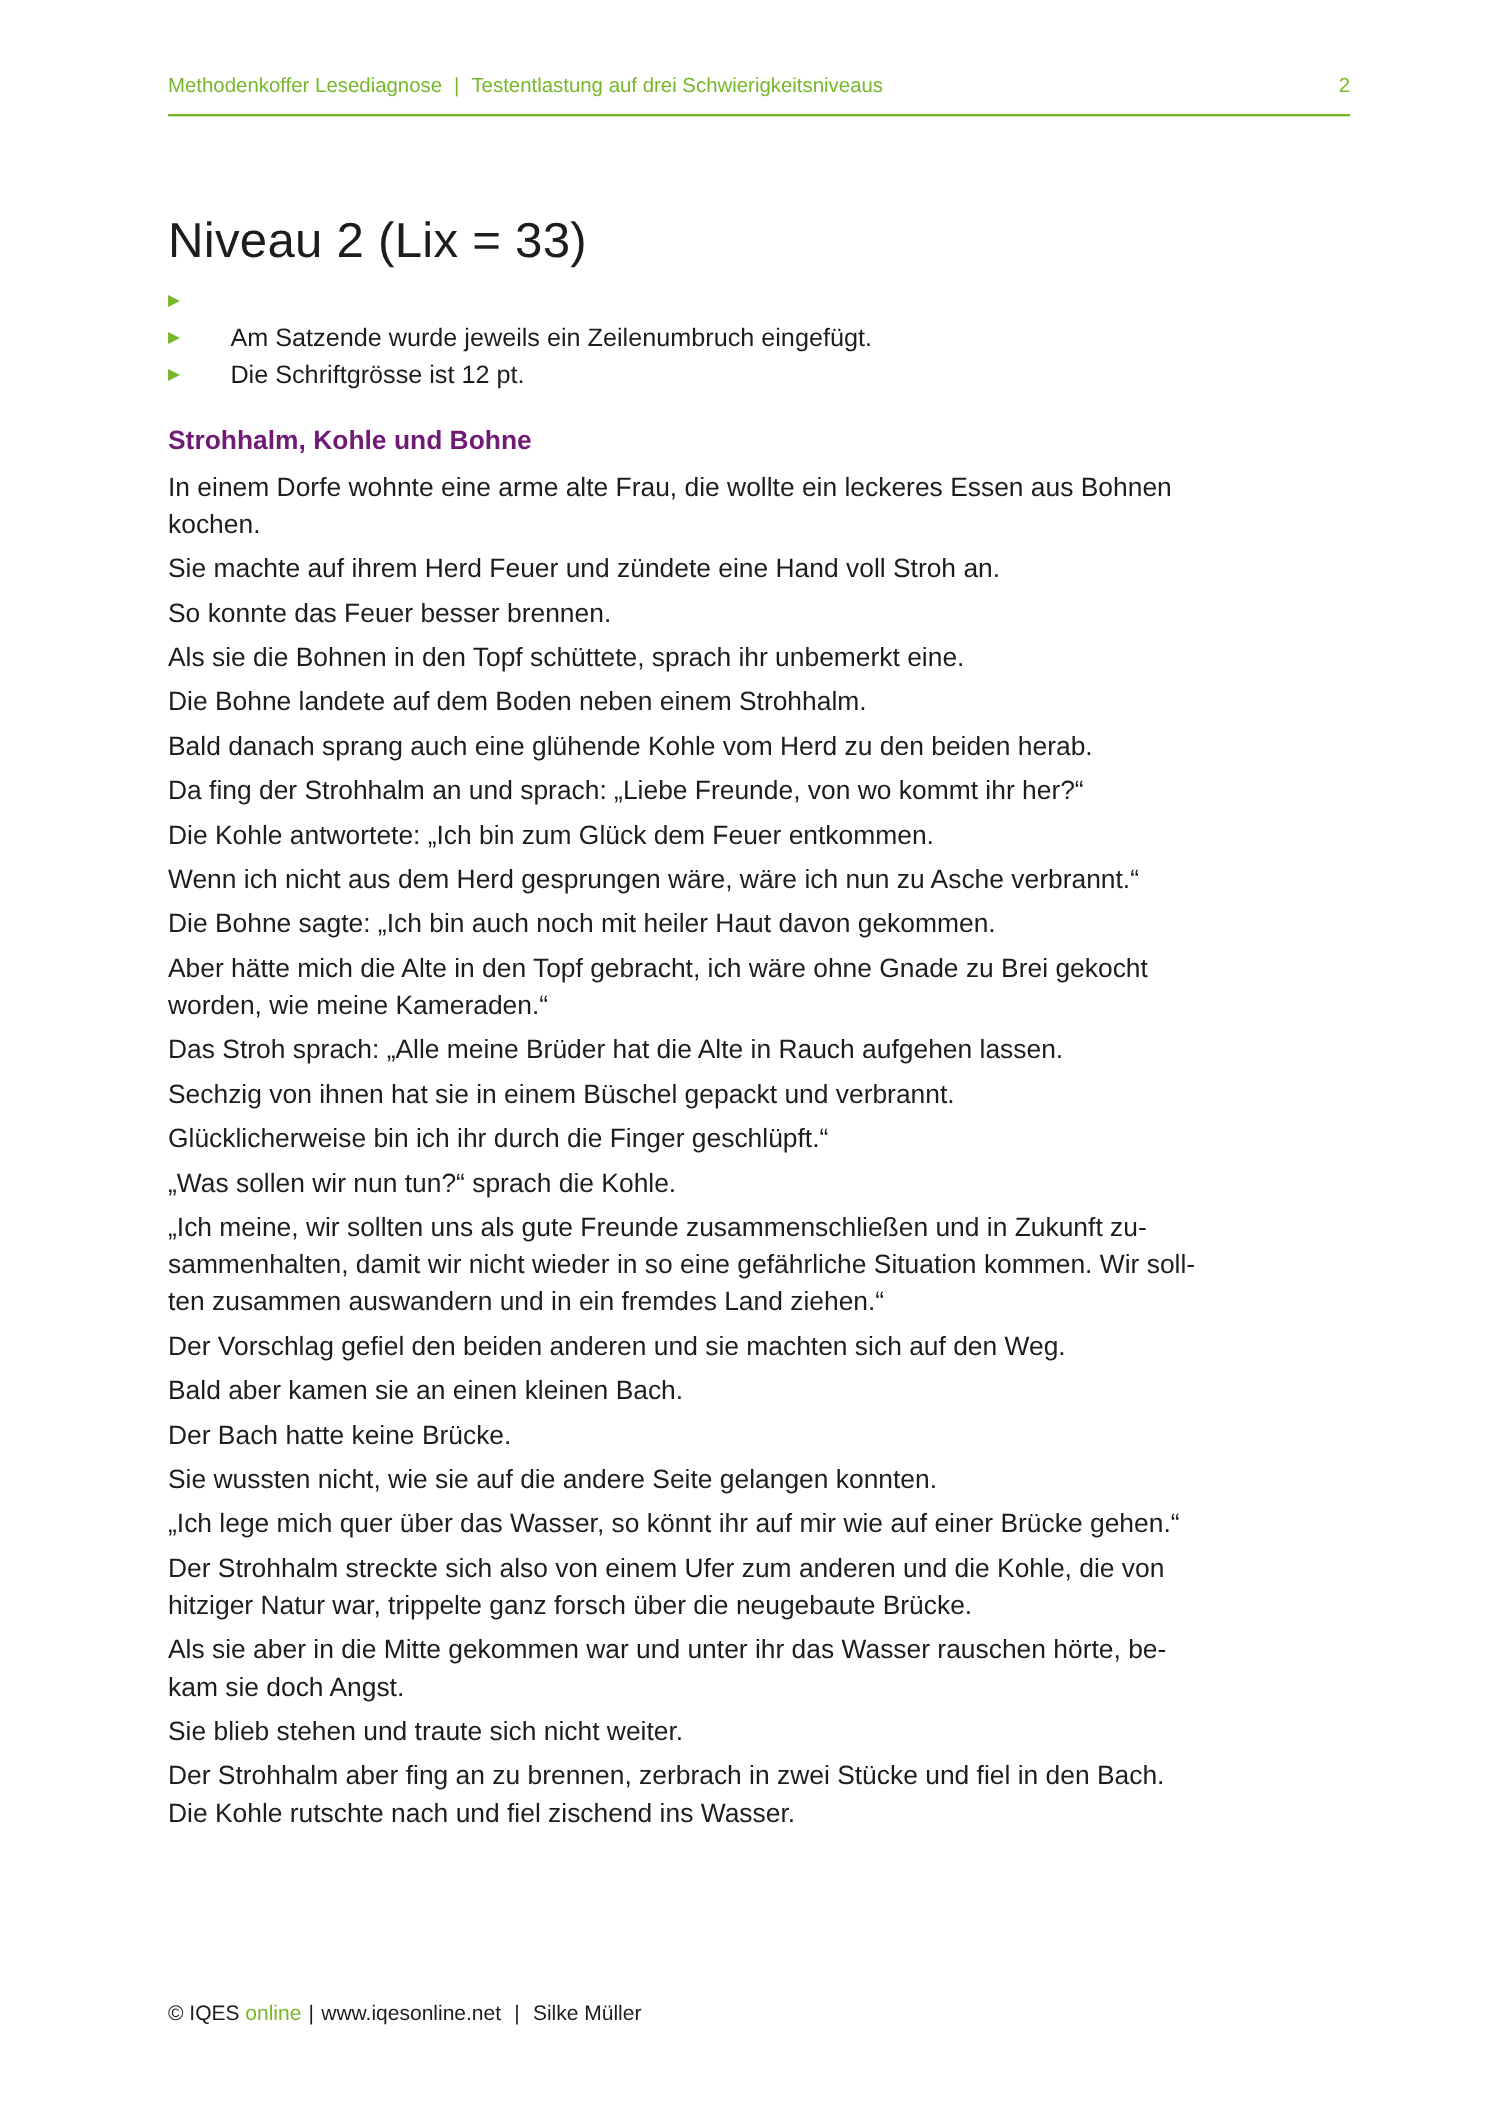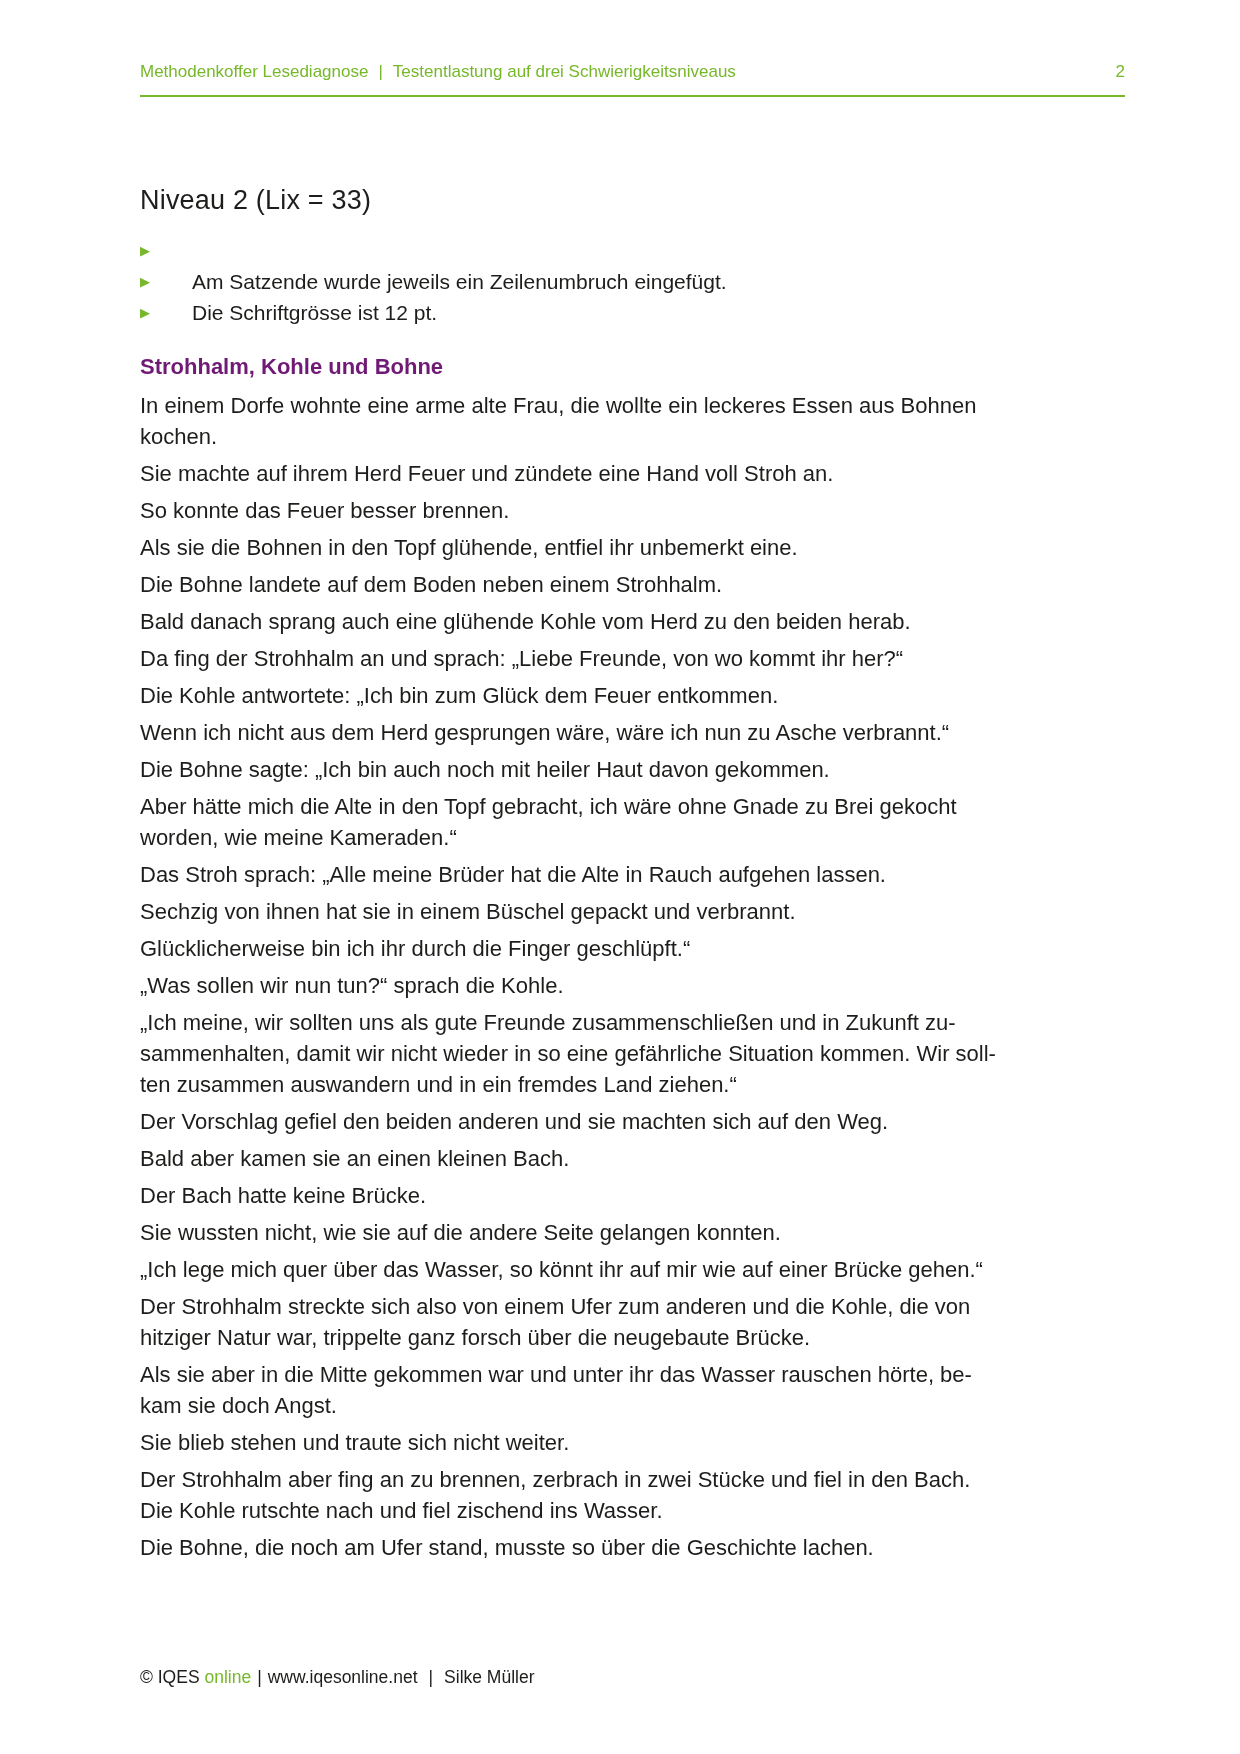--- a/index.html
+++ b/index.html
@@ -29,21 +29,21 @@
   .header-left .sep { margin: 0 10px; }
   .header-rule {
     border: none;
     border-top: 2px solid var(--accent);
     margin: 13px 0 0 0;
   }
 
   
   h1.doc-title {
     margin: 84px 0 16px 0;
-    font-size: 27px;
+    font-size: 41px;
     line-height: 38px;
     font-weight: 400;
     color: #1d1d1b;
     letter-spacing: 0.2px;
   }
 
   
   ul.bullets {
     list-style: none;
     margin: 12px 0 0 0;
@@ -122,21 +122,21 @@
           <span class="line">In einem Dorfe wohnte eine arme alte Frau, die wollte ein leckeres Essen aus Bohnen</span>
           <span class="line">kochen.</span>
         </p>
         <p>
           <span class="line">Sie machte auf ihrem Herd Feuer und zündete eine Hand voll Stroh an.</span>
         </p>
         <p>
           <span class="line">So konnte das Feuer besser brennen.</span>
         </p>
         <p>
-          <span class="line">Als sie die Bohnen in den Topf glühende, entfiel ihr unbemerkt eine.</span>
+          <span class="line">Als sie die Bohnen in den Topf schüttete, sprach ihr unbemerkt eine.</span>
         </p>
         <p>
           <span class="line">Die Bohne landete auf dem Boden neben einem Strohhalm.</span>
         </p>
         <p>
           <span class="line">Bald danach sprang auch eine glühende Kohle vom Herd zu den beiden herab.</span>
         </p>
         <p>
           <span class="line">Da fing der Strohhalm an und sprach: „Liebe Freunde, von wo kommt ihr her?“</span>
         </p>
@@ -192,23 +192,20 @@
         <p>
           <span class="line">Als sie aber in die Mitte gekommen war und unter ihr das Wasser rauschen hörte, be-</span>
           <span class="line">kam sie doch Angst.</span>
         </p>
         <p>
           <span class="line">Sie blieb stehen und traute sich nicht weiter.</span>
         </p>
         <p>
           <span class="line">Der Strohhalm aber fing an zu brennen, zerbrach in zwei Stücke und fiel in den Bach.</span>
           <span class="line">Die Kohle rutschte nach und fiel zischend ins Wasser.</span>
-        </p>
-        <p>
-          <span class="line">Die Bohne, die noch am Ufer stand, musste so über die Geschichte lachen.</span>
         </p>
       </div>
 
   </div>
 
   <div class="page-footer">
     <span>© IQES</span>
     <span class="brand">online</span><span class="fsep1">|</span><span>www.iqesonline.net</span><span class="fsep2">|</span><span>Silke Müller</span>
   </div>
 </div>

